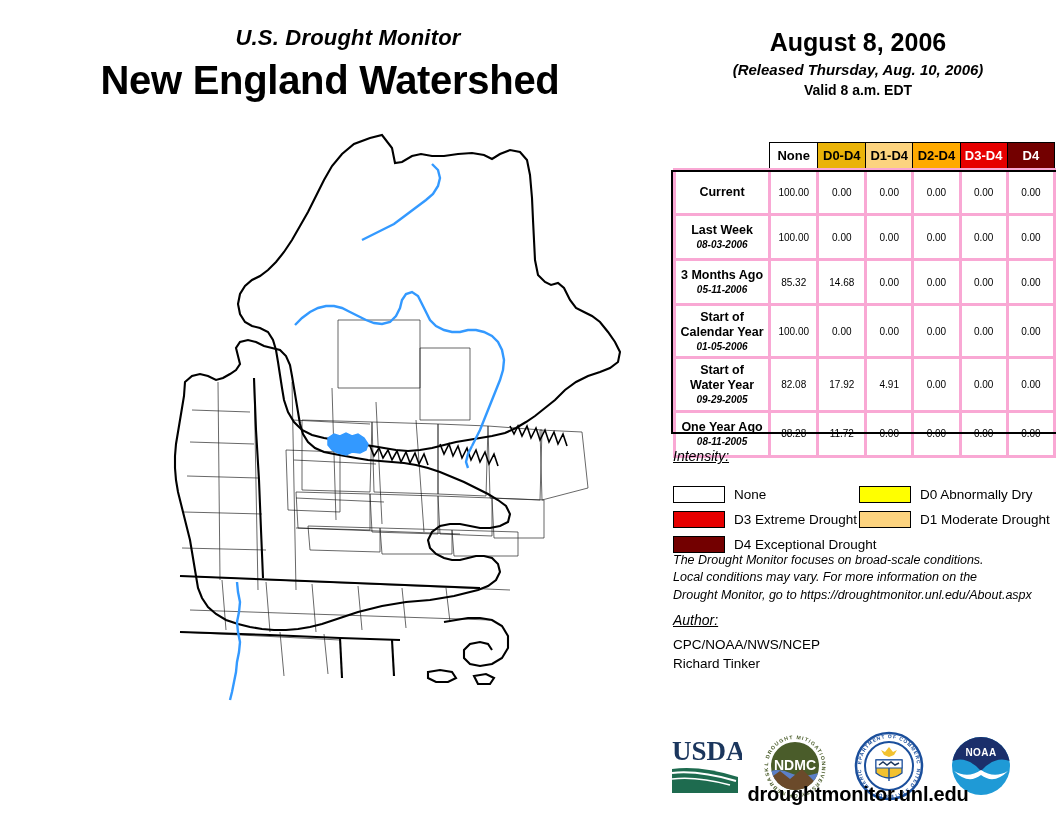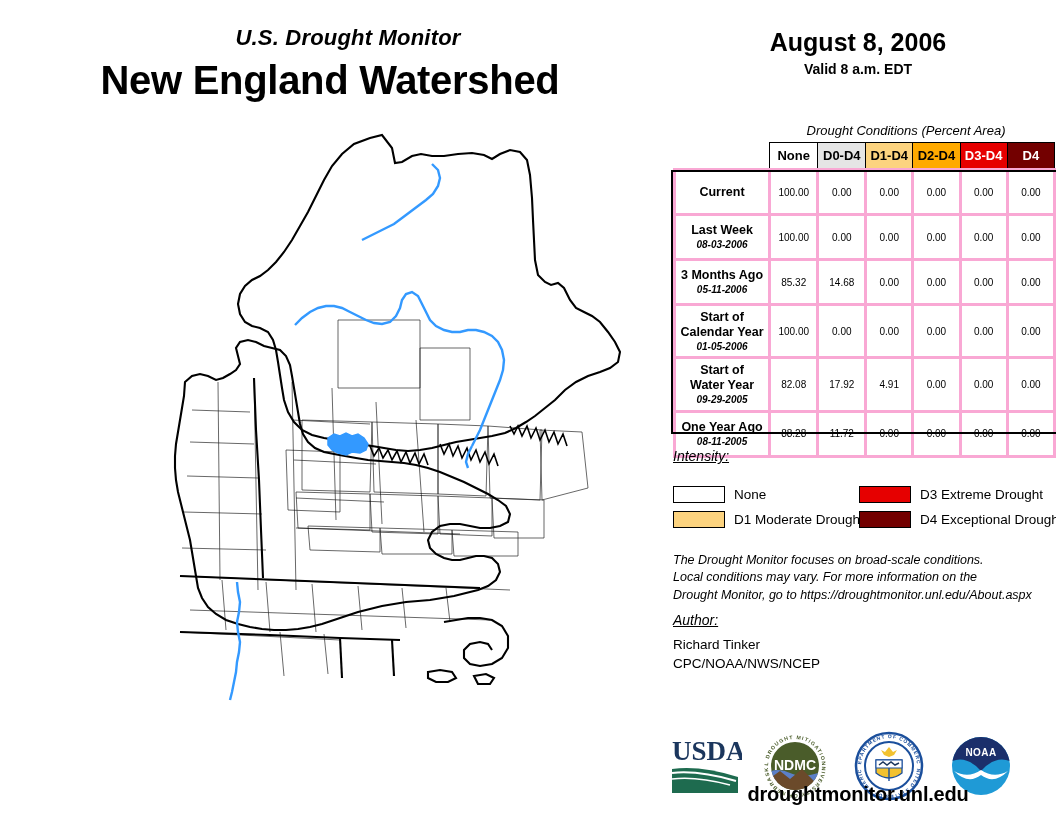--- a/index.html
+++ b/index.html
@@ -401,31 +401,31 @@
       M 197 462 L 198 472 L 200 482 L 199 492 L 197 502 L 198 512 L 200 522
       L 199 532 L 197 542 L 196 552 L 194 562 L 192 572 L 190 580"></path>
   </g>
 </svg>
 </div>
 
 <div id="right-panel">
 
   <div id="date-block">
     <div id="date-main">August 8, 2006</div>
+    <div id="date-released">(Released Thursday, Aug. 10, 2006)</div>
     <div id="date-valid">Valid 8 a.m. EDT</div>
   </div>
 
-  <div id="table-caption">Drought Conditions (Percent Area)</div>
 
   <table id="dm-table">
     <thead>
       <tr>
         <th class="rowlabel-head"></th>
       <th class="cat" style="background: rgb(255, 255, 255); color: rgb(0, 0, 0);">None</th>
-          <th class="cat" style="background: #e5e5e5; color: rgb(0, 0, 0);">D0-D4</th>
+          <th class="cat" style="background: #eab308; color: rgb(0, 0, 0);">D0-D4</th>
           <th class="cat" style="background: rgb(252, 211, 127); color: rgb(0, 0, 0);">D1-D4</th>
           <th class="cat" style="background: rgb(255, 170, 0); color: rgb(0, 0, 0);">D2-D4</th>
           <th class="cat" style="background: rgb(230, 0, 0); color: rgb(255, 255, 255);">D3-D4</th>
           <th class="cat" style="background: rgb(115, 0, 0); color: rgb(255, 255, 255);">D4</th>
         </tr>
     </thead>
     <tbody>
         <tr>
           <td class="rowlabel"><span>Current</span></td>
           <td class="val">100.00</td>
@@ -483,20 +483,24 @@
       </tbody>
   </table>
   <div id="table-outline"></div>
 
   <div id="legend">
     <div id="legend-title">Intensity:</div>
     <div class="legend-grid">
         <div class="legend-item">
           <span class="legend-swatch" style="background: rgb(255, 255, 255);"></span>
           <span class="legend-label">None</span>
+        </div>
+        <div class="legend-item">
+          <span class="legend-swatch" style="background: rgb(255, 255, 0);"></span>
+          <span class="legend-label">D0 Abnormally Dry</span>
         </div>
         <div class="legend-item">
           <span class="legend-swatch" style="background: rgb(230, 0, 0);"></span>
           <span class="legend-label">D3 Extreme Drought</span>
         </div>
         <div class="legend-item">
           <span class="legend-swatch" style="background: rgb(252, 211, 127);"></span>
           <span class="legend-label">D1 Moderate Drought</span>
         </div>
         <div class="legend-item">
@@ -507,22 +511,22 @@
   </div>
 
   <div id="disclaimer">
     <div>The Drought Monitor focuses on broad-scale conditions.</div>
     <div>Local conditions may vary. For more information on the</div>
     <div>Drought Monitor, go to https://droughtmonitor.unl.edu/About.aspx</div>
   </div>
 
   <div id="author-block">
     <div id="author-title">Author:</div>
+    <div class="author-line">CPC/NOAA/NWS/NCEP</div>
     <div class="author-line">Richard Tinker</div>
-    <div class="author-line">CPC/NOAA/NWS/NCEP</div>
   </div>
 
   <div id="logos">
 
     <svg class="logo" id="logo-usda" width="72" height="62" viewBox="0 0 72 62">
       <text x="2" y="25" font-family="'Liberation Serif', serif" font-size="27" font-weight="bold" fill="#1b365d">USDA</text>
       <path d="M 2 34 Q 30 30 68 42 L 68 58 L 2 58 Z" fill="#1e6b4f"></path>
       <path d="M 2 38 Q 28 35 66 46" stroke="#ffffff" stroke-width="2" fill="none"></path>
       <path d="M 2 44 Q 26 41 60 50" stroke="#ffffff" stroke-width="1.6" fill="none"></path>
     </svg>

